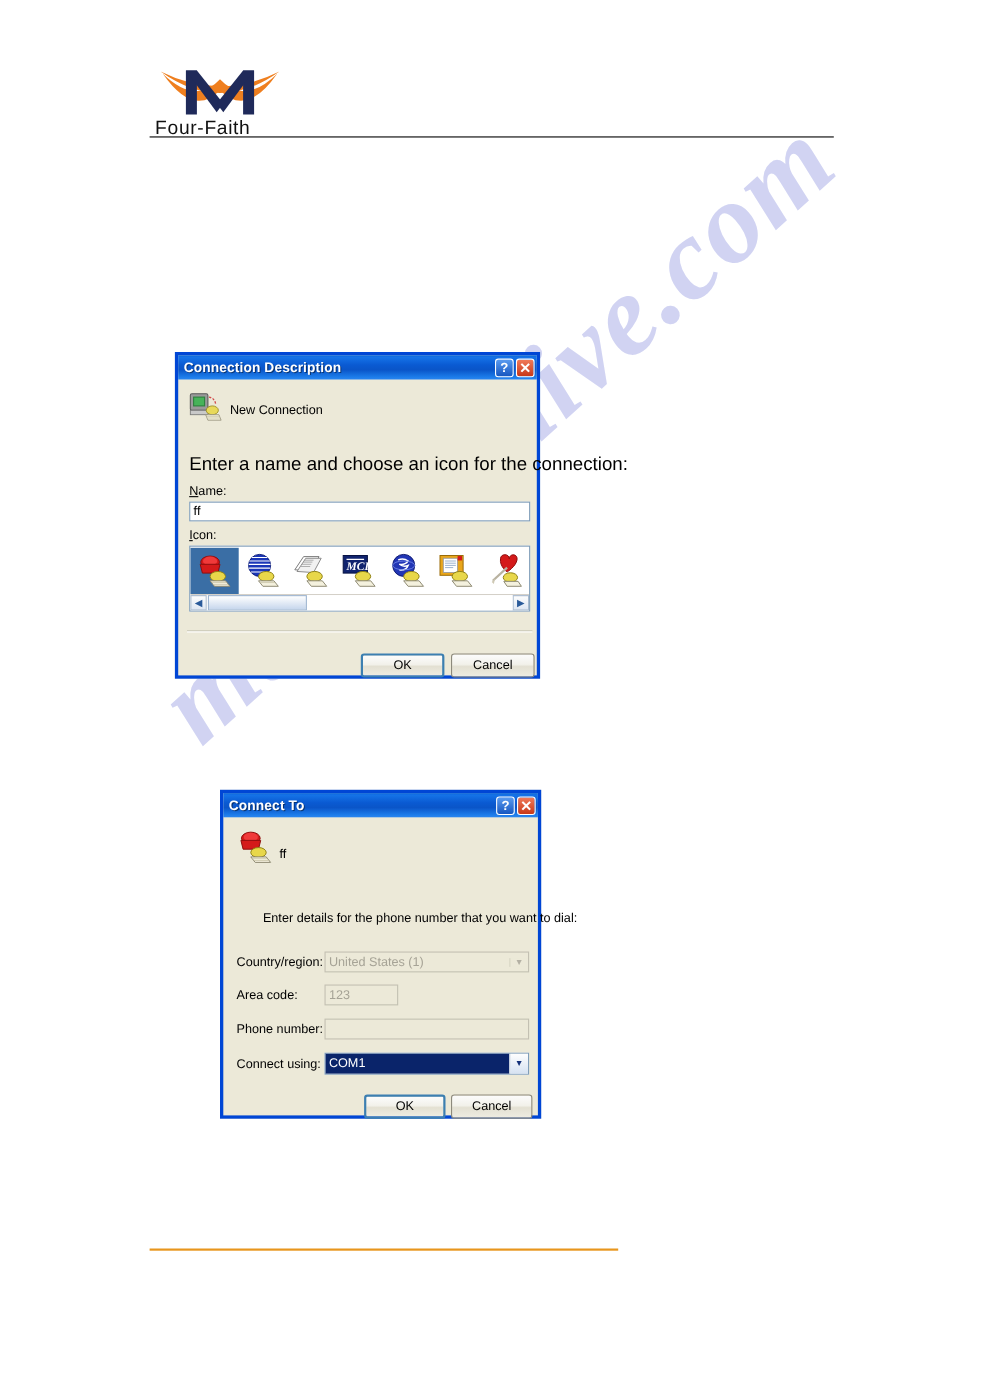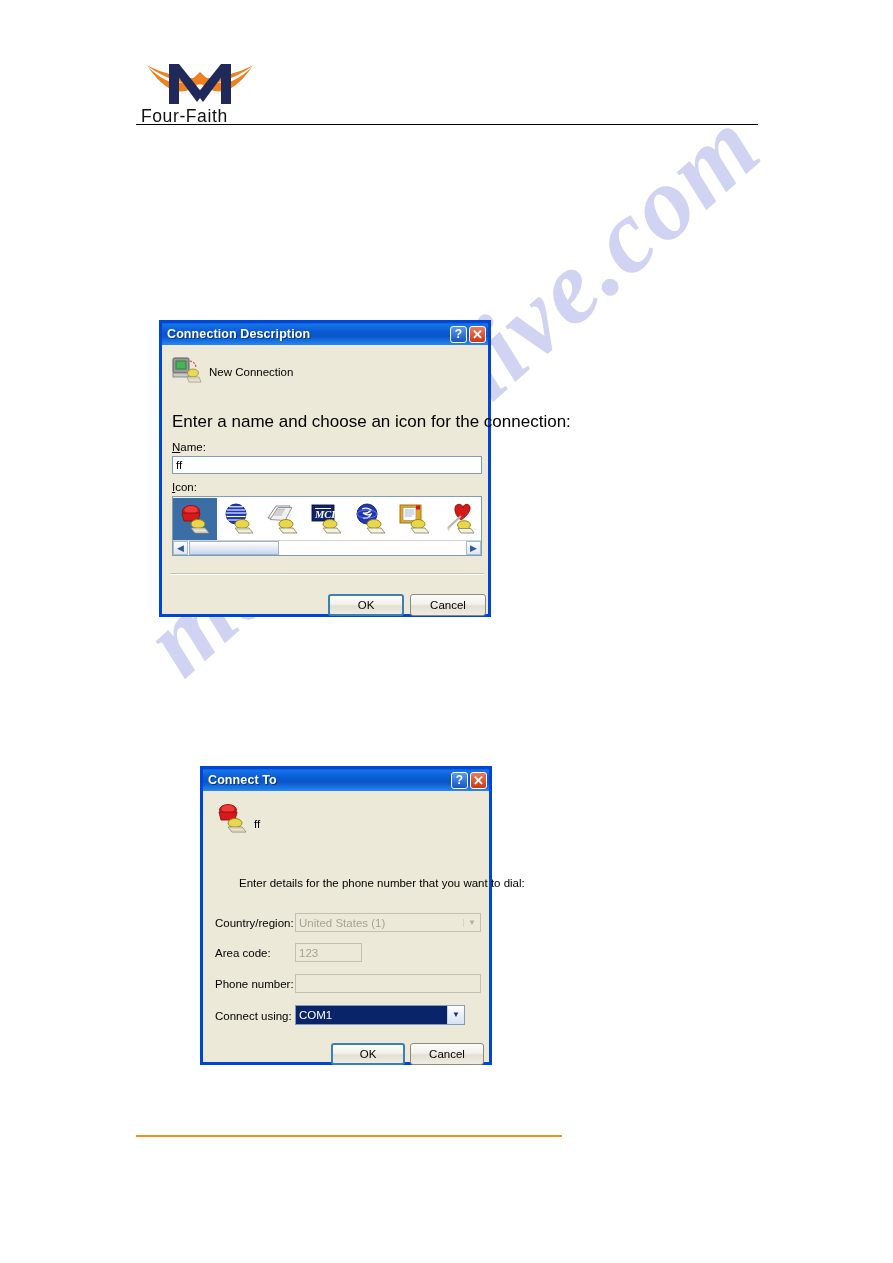--- a/index.html
+++ b/index.html
@@ -420,21 +420,21 @@
         </div>
       </div>
 
       <div class="sep-line" style="left:8px; top:228px; width:314px;"></div>
 
       <div class="xp-button default" style="left:166px; top:249px; width:76px; height:22px;">OK</div>
       <div class="xp-button" style="left:248px; top:249px; width:76px; height:22px;">Cancel</div>
     </div>
   </div>
 
-  <div class="xp-dialog" style="left:200px; top:718px; width:292px; height:299px;margin-top:48px;">
+  <div class="xp-dialog" style="left:200px; top:718px; width:292px; height:299px;">
 
     <div class="xp-titlebar">
       <div class="xp-title">Connect To</div>
       <div class="xp-btns">
         <div class="xp-btn help">?</div>
         <div class="xp-btn close">✕</div>
       </div>
     </div>
 
     <div class="xp-body">
@@ -468,21 +468,21 @@
       <div class="txt-input disabled-input" style="left:92px; top:152px; width:67px; height:19px;">
         <span>123</span>
       </div>
 
       <div class="fld-label" style="left:12px; top:187px;">Phone number:</div>
       <div class="txt-input disabled-input" style="left:92px; top:183px; width:186px; height:19px;">
         <span></span>
       </div>
 
       <div class="fld-label" style="left:12px; top:219px;">Connect using:</div>
-      <div class="combo" style="left:92px; top:214px; width:170px; height:20px;">
+      <div class="combo" style="left:92px; top:214px; width:186px; height:20px;">
         <div class="value sel">COM1</div>
         <div class="arrowbox">
             <span class="chev on">▼</span>
           </div>
       </div>
 
       <div class="xp-button default" style="left:128px; top:252px; width:74px; height:22px;">OK</div>
       <div class="xp-button" style="left:207px; top:252px; width:74px; height:22px;">Cancel</div>
     </div>
   </div>

